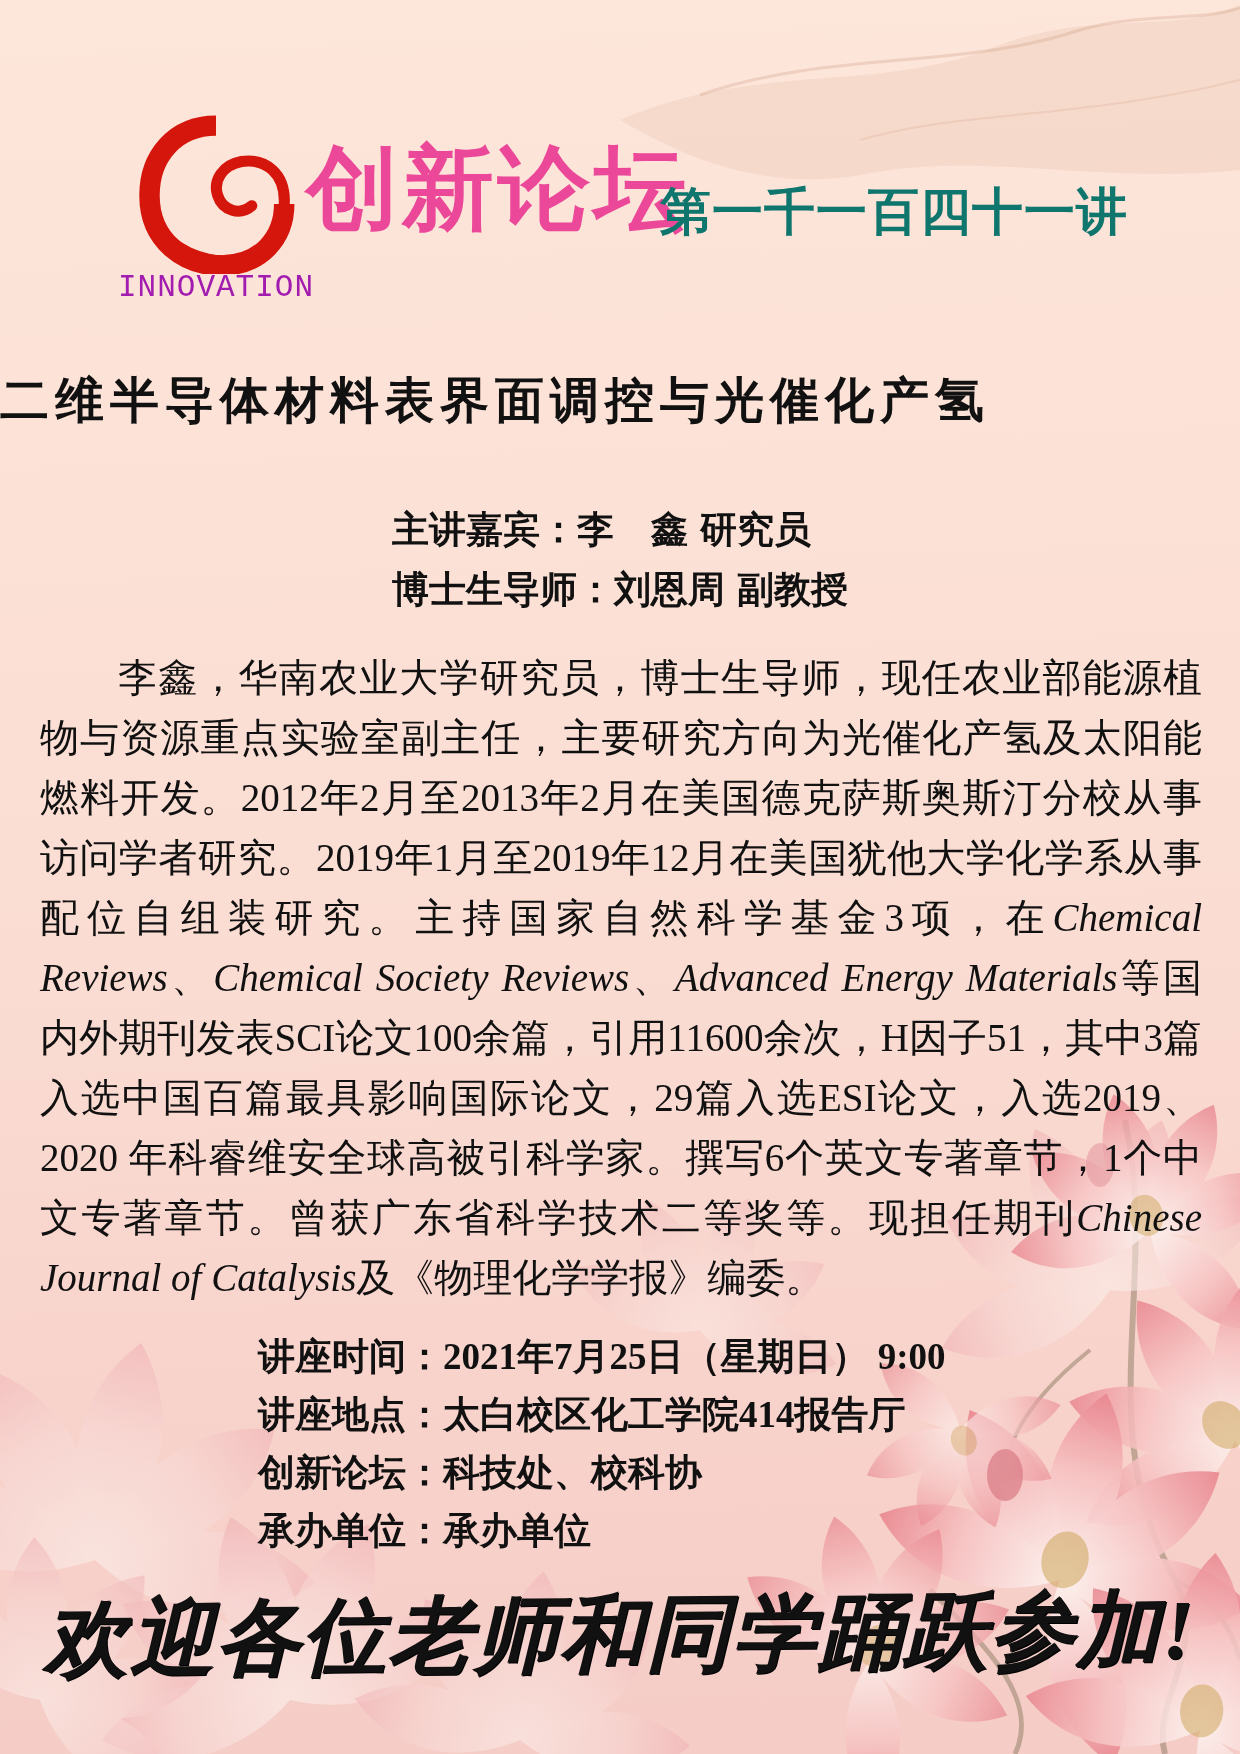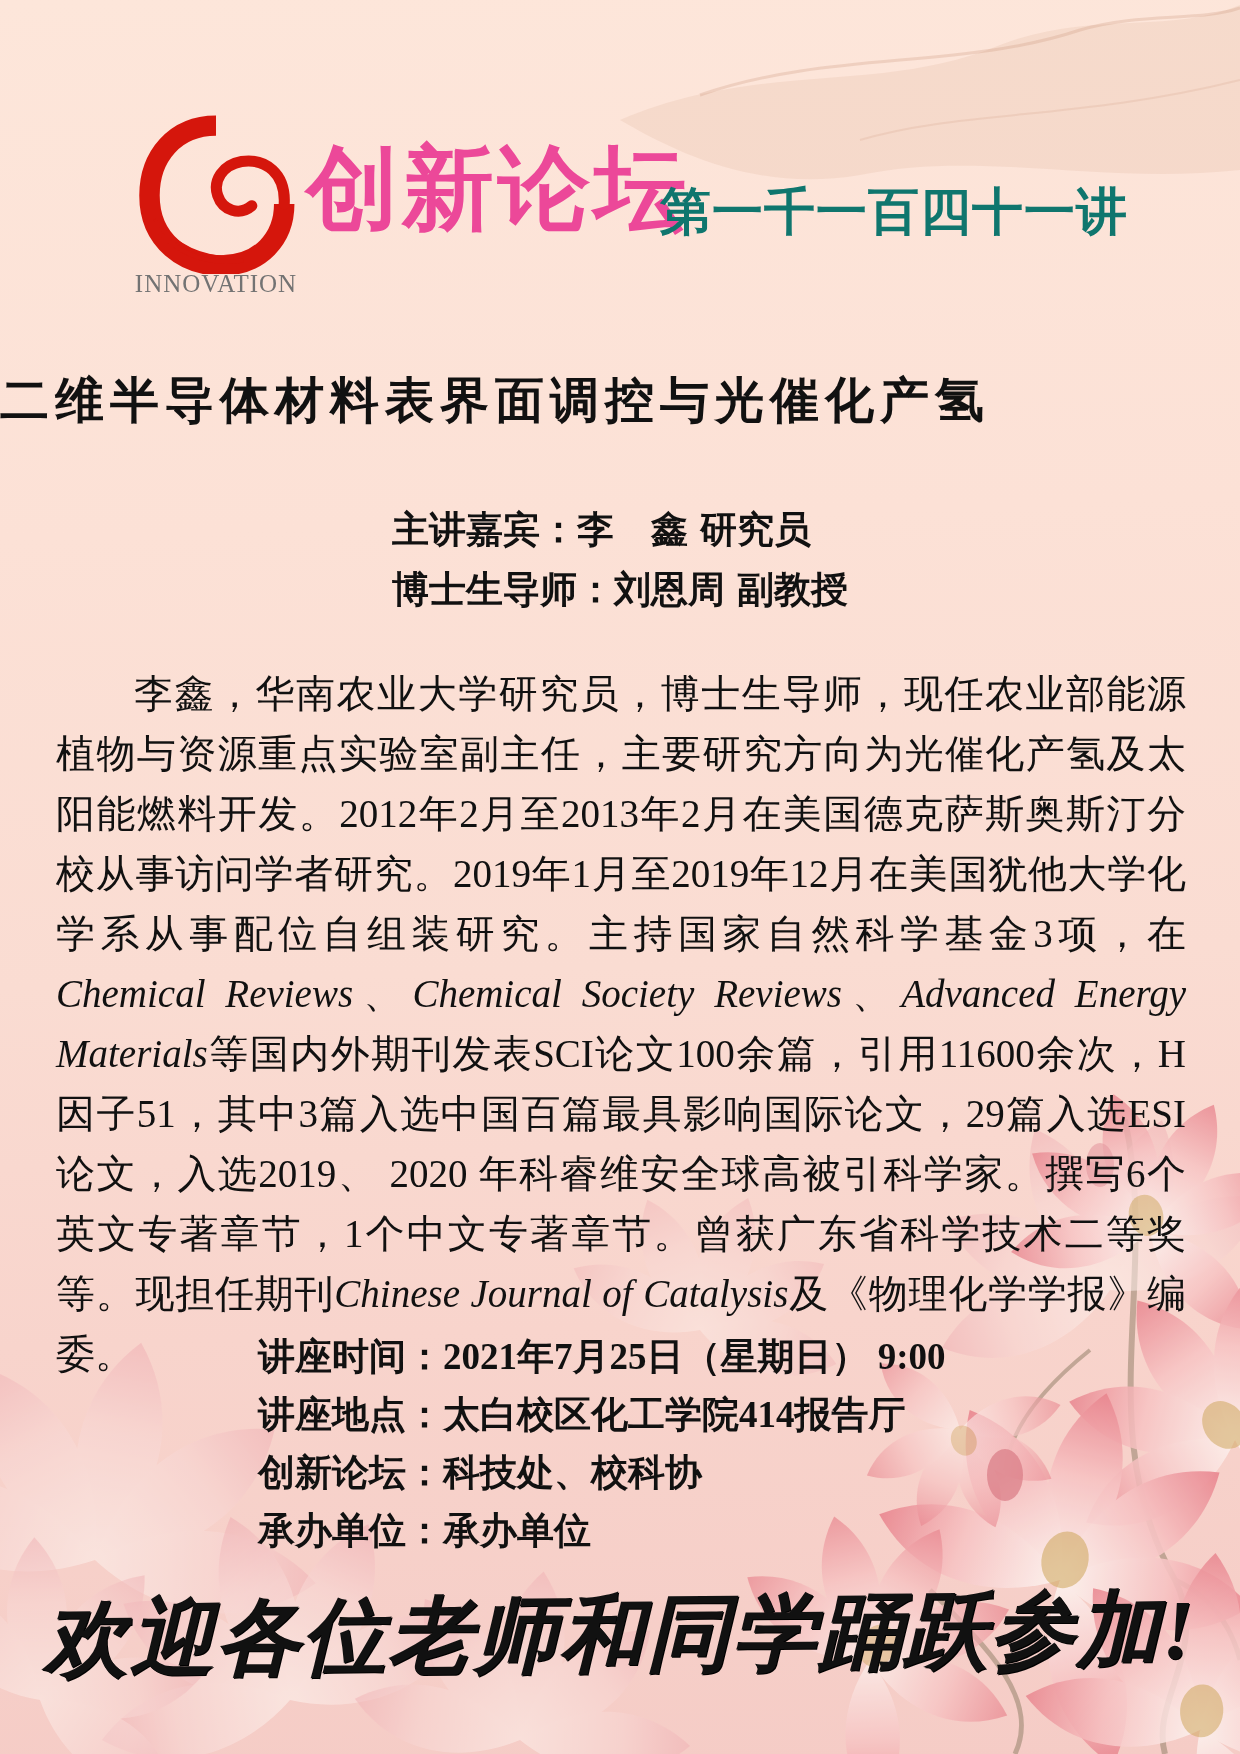--- a/index.html
+++ b/index.html
@@ -8,35 +8,35 @@
     font-family:"Liberation Serif", serif;
     background:linear-gradient(178deg,#fde6da 0%,#fce1d6 30%,#fadcd2 55%,#f8d4cc 75%,#f5ccc6 100%);
     color:#111;
   }
   .decor{position:absolute;inset:0;width:1240px;height:1754px;z-index:0;pointer-events:none;}
   .content{position:absolute;inset:0;z-index:1;}
 
   
   .logo-block{position:absolute;left:96px;top:112px;width:240px;text-align:center;}
   .logo-svg{width:178px;height:162px;display:block;margin:0 auto;}
-  .logo-word{font-family:Liberation Serif, serif;font-size:25px;letter-spacing:1px;color:#737373;margin-top:-4px;}
+  .logo-word{font-family:Liberation Mono, monospace;font-size:31px;letter-spacing:1px;color:#a21caf;margin-top:-4px;}
   .forum-title{position:absolute;left:306px;top:142px;font-size:92px;font-weight:bold;color:#ec4899;
     font-family:Liberation Sans, sans-serif;letter-spacing:4px;line-height:1;}
   .lecture-number{position:absolute;left:660px;top:186px;font-size:51px;font-weight:bold;color:#0f766e;
     font-family:"Liberation Sans",sans-serif;letter-spacing:1px;line-height:1;}
 
   
   .lecture-title{position:absolute;top:372px;left:0;width:100%;text-align:left;
     font-size:49px;font-weight:bold;letter-spacing:6px;line-height:1.2;}
   .speakers{position:absolute;top:500px;left:50%;transform:translateX(-50%);
     font-size:37px;font-weight:bold;line-height:60px;white-space:nowrap;}
   .speakers .name{margin-right:12px;}
 
   
-  .bio{position:absolute;top:648px;left:40px;right:38px;margin:16px;
+  .bio{position:absolute;top:648px;left:40px;right:38px;margin:0;
     font-size:39px;line-height:60px;text-align:justify;text-indent:2em;
     font-family:"Liberation Serif",serif;}
   .bio .en{font-style:italic;font-family:"Liberation Serif",serif;}
 
   
   .details{position:absolute;left:258px;top:1328px;font-size:37px;font-weight:bold;line-height:58px;}
   .detail-row{white-space:nowrap;}
 
   
   .welcome{position:absolute;top:1578px;left:0;width:100%;text-align:center;

